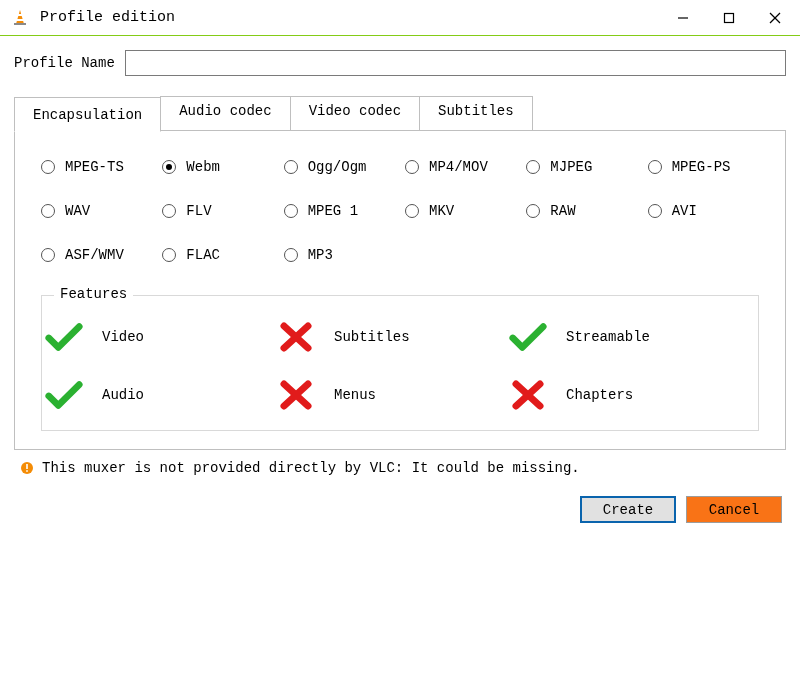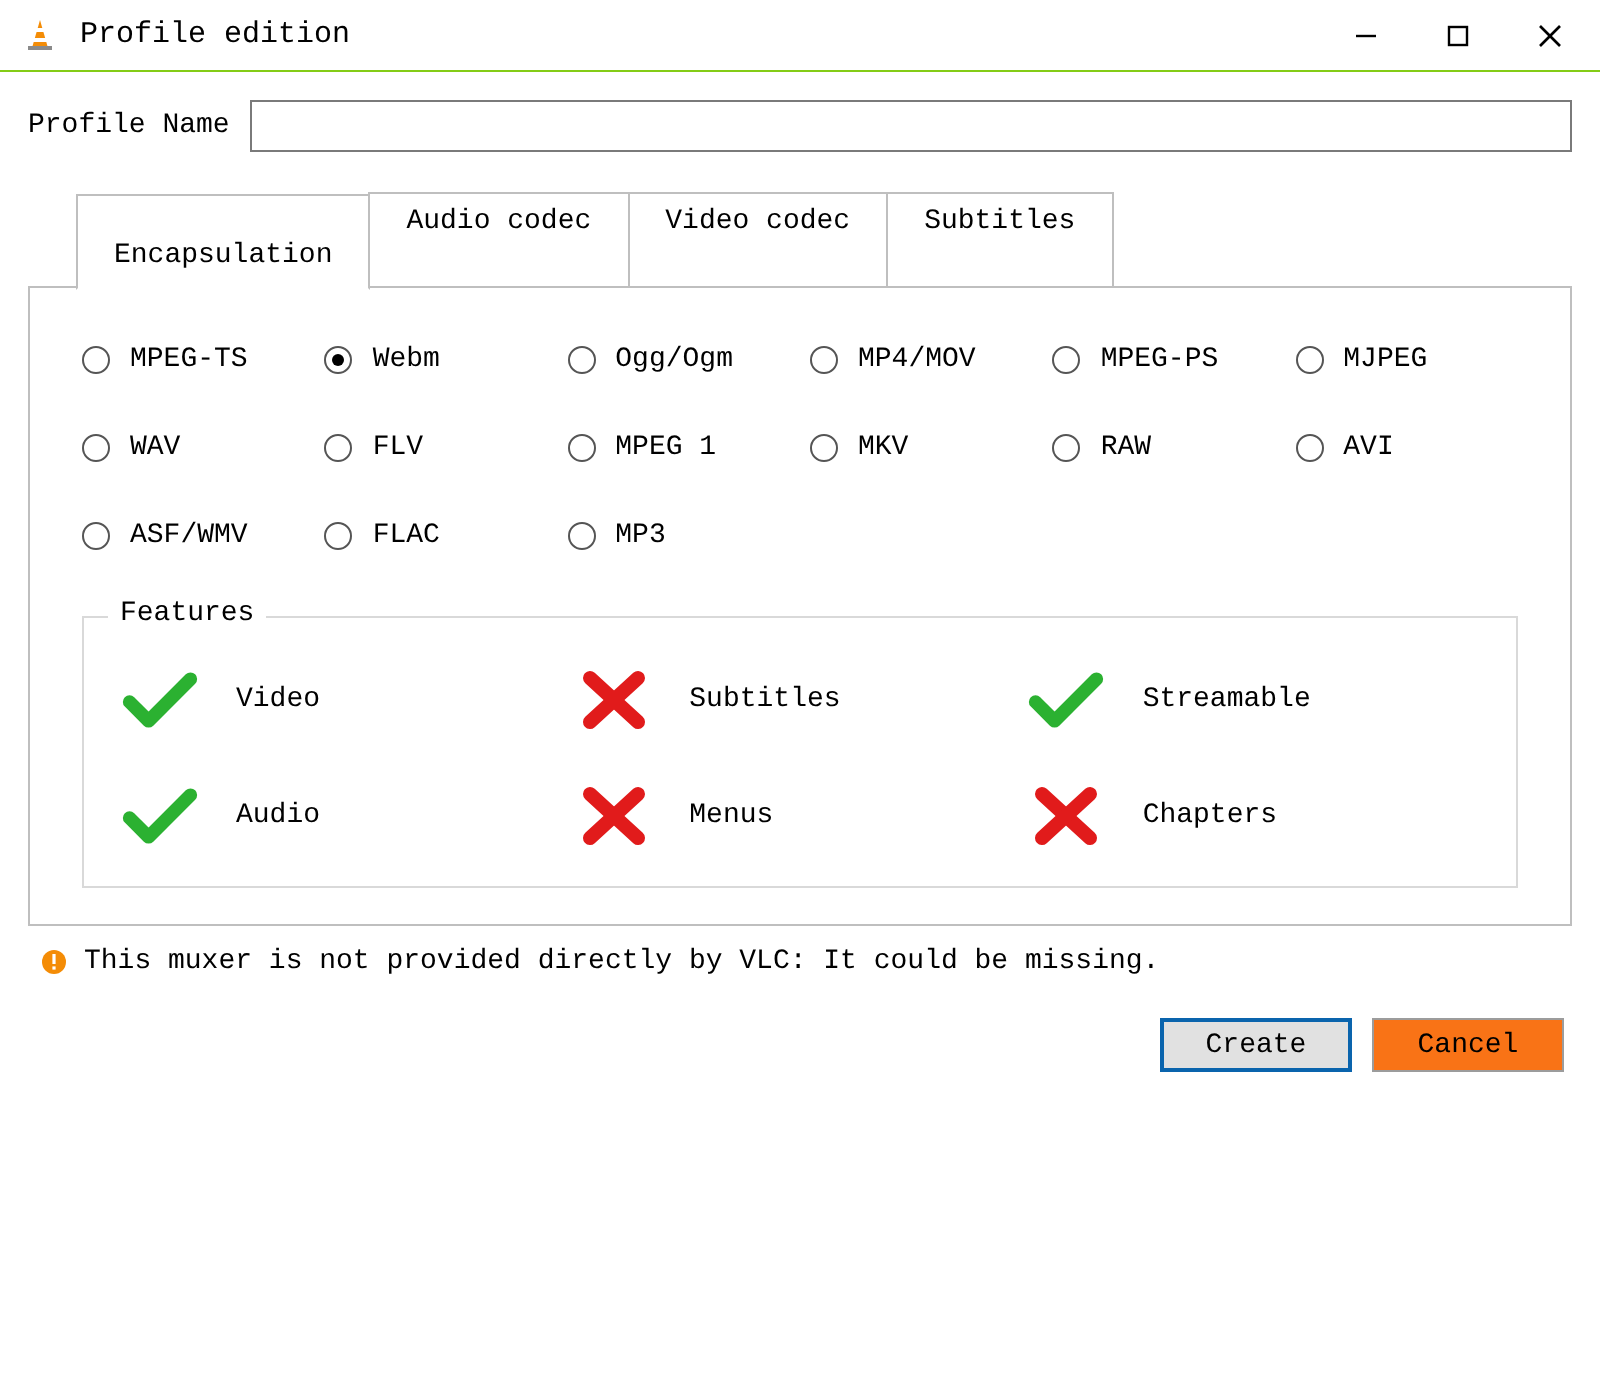--- a/index.html
+++ b/index.html
@@ -62,22 +62,21 @@
     border: 1px solid #bfbfbf;
     background: #fff;
     position: relative;
     margin-right: -1px;
     cursor: default;
   }
   .tab.active {
     border-bottom: 1px solid #fff;
     top: 1px;
     z-index: 3;
-    padding-top: 22px;
-    margin-left: 24px;
+    padding-top: 9px;
   }
   .tab-panel {
     border: 1px solid #bfbfbf;
     background: #fff;
     margin-top: -1px;
     padding: 28px 26px 18px 26px;
     position: relative;
     z-index: 1;
   }
   
@@ -99,21 +98,21 @@
     width: 6px; height: 6px; border-radius: 50%; background: #000;
     display: none;
   }
   .radio-item.selected .radio-dot { display: block; }
   .radio-label { white-space: nowrap; }
   
   .features {
     margin-top: 22px;
     border: 1px solid #d9d9d9;
     position: relative;
-    padding: 26px 18px 20px 18px;
+    padding: 26px 18px 20px 2px;
   }
   .features-legend {
     position: absolute;
     top: -10px; left: 12px;
     background: #fff;
     padding: 0 6px;
   }
   .feat-grid {
     display: grid;
     grid-template-columns: repeat(3, 1fr);
@@ -212,25 +211,25 @@
         <div class="radio-item">
           <span class="radio-circle"></span>
           <span class="radio-label">Ogg/Ogm</span>
         </div>
         <div class="radio-item">
           <span class="radio-circle"></span>
           <span class="radio-label">MP4/MOV</span>
         </div>
         <div class="radio-item">
           <span class="radio-circle"></span>
+          <span class="radio-label">MJPEG</span>
+        </div>
+        <div class="radio-item">
+          <span class="radio-circle"></span>
           <span class="radio-label">MPEG-PS</span>
-        </div>
-        <div class="radio-item">
-          <span class="radio-circle"></span>
-          <span class="radio-label">MJPEG</span>
         </div>
         <div class="radio-item">
           <span class="radio-circle"></span>
           <span class="radio-label">WAV</span>
         </div>
         <div class="radio-item">
           <span class="radio-circle"></span>
           <span class="radio-label">FLV</span>
         </div>
         <div class="radio-item">

